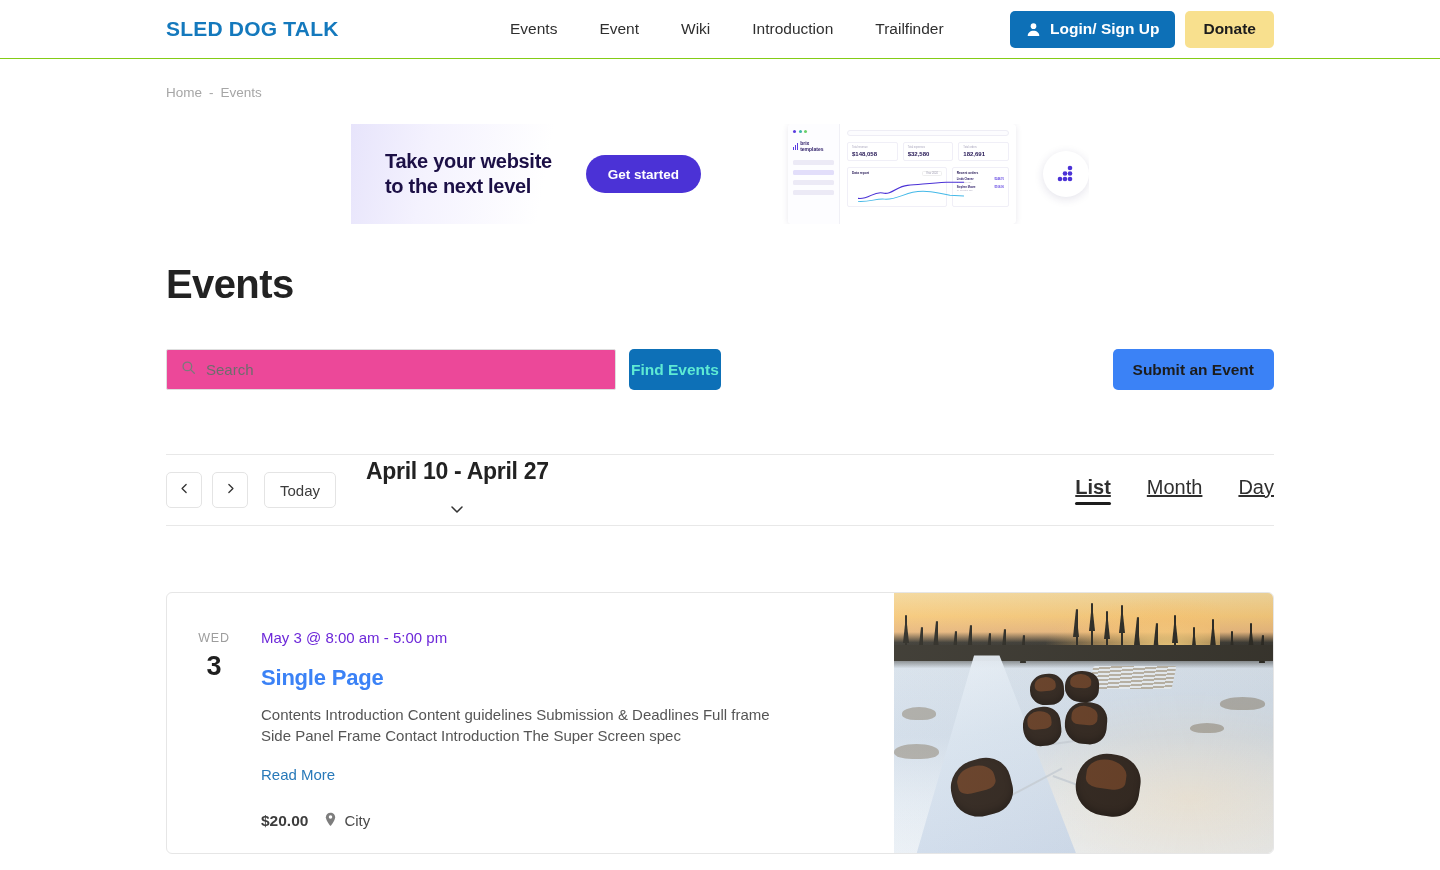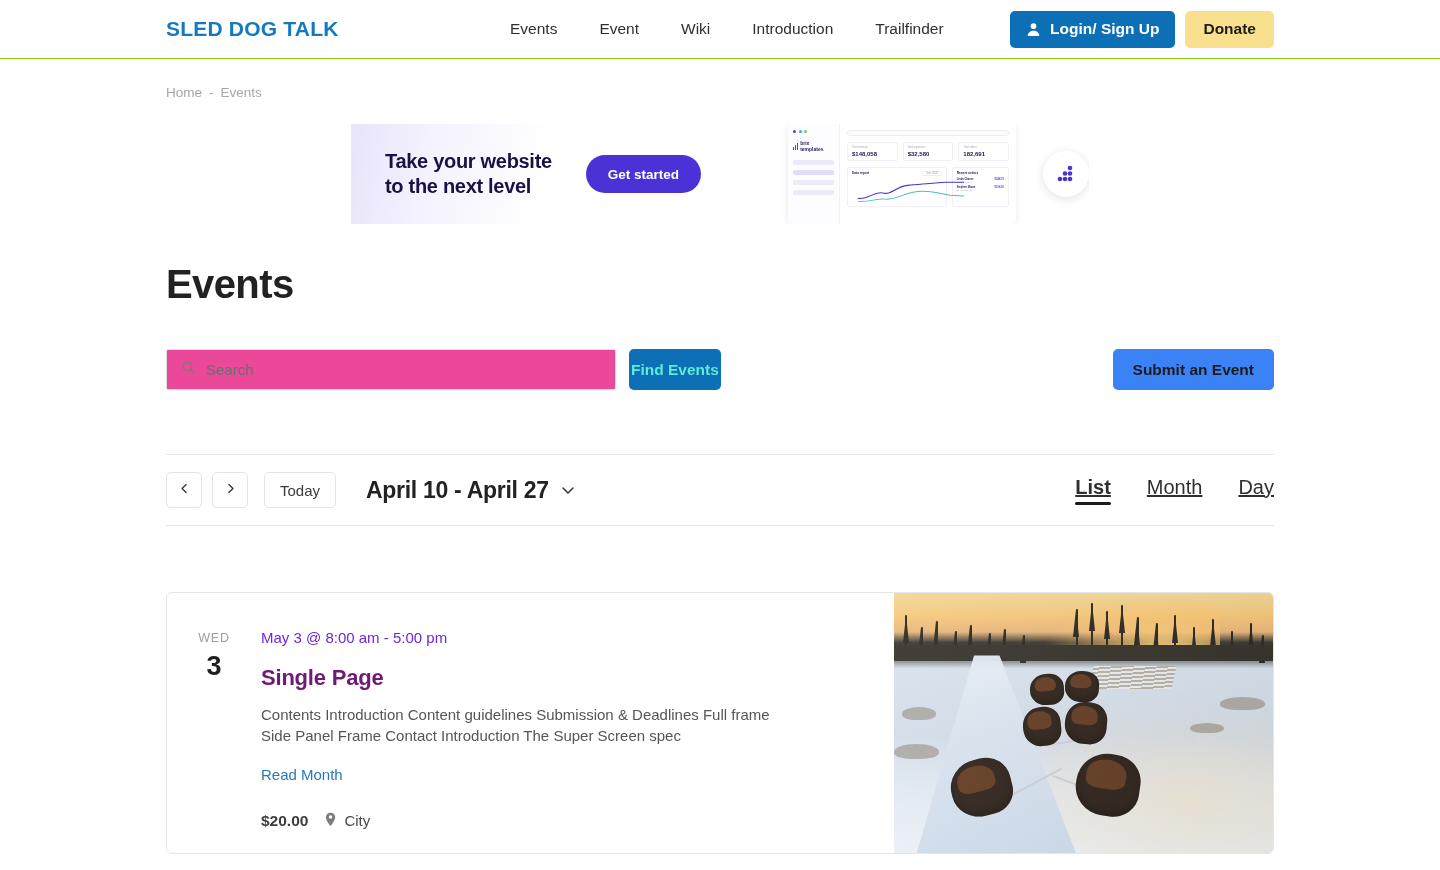--- a/index.html
+++ b/index.html
@@ -272,20 +272,21 @@
     background: #fff; padding: 0 15px; font-size: 15px;
     font-family: inherit; color: #3c3c3c; cursor: pointer;
     margin-left: 6px;
   }
   .date-range {
     margin-left: 20px;
     display: flex; align-items: center; gap: 11px;
     font-size: 23px; font-weight: bold; color: #222;
     cursor: pointer; letter-spacing: -.3px;
     white-space: nowrap;
+    flex-direction: column;
   }
   .views {
     margin-left: auto;
     display: flex; gap: 36px; align-items: center;
   }
   .view-tab {
     font-size: 20px; color: #2f2f2f; cursor: pointer;
     padding-bottom: 6px; position: relative; text-decoration: underline;
   }
   .view-tab.active { font-weight: bold; }
@@ -312,21 +313,21 @@
   }
   .ev-dow { font-size: 12.5px; color: #9d9d9d; letter-spacing: .8px; }
   .ev-day { font-size: 27px; font-weight: bold; color: #1f1f1f; margin-top: 6px; }
   .ev-body {
     flex: 1;
     padding: 36px 0 0 0;
     min-width: 0;
   }
   .ev-time { font-size: 15px; color: #6d28d9; }
   .ev-title {
-    font-size: 22px; font-weight: bold; color: #701a75;
+    font-size: 22px; font-weight: bold; color: #3b82f6;
     margin-top: 19px; letter-spacing: -.2px;
   }
   .ev-desc {
     font-size: 15px; color: #555; line-height: 1.42;
     margin-top: 13px; max-width: 540px;
   }
   .ev-more {
     display: inline-block;
     font-size: 15px; color: #2879b9;
     margin-top: 19px; text-decoration: none; cursor: pointer;
@@ -597,21 +598,21 @@
   <article class="event-card">
     <div class="ev-date">
       <div class="ev-dow">WED</div>
       <div class="ev-day">3</div>
     </div>
 
     <div class="ev-body">
       <div class="ev-time">May 3 @ 8:00 am - 5:00 pm</div>
       <h2 class="ev-title">Single Page</h2>
       <p class="ev-desc">Contents Introduction Content guidelines Submission &amp; Deadlines Full frame Side Panel Frame Contact Introduction The Super Screen spec</p>
-      <a class="ev-more" href="#">Read Month</a>
+      <a class="ev-more" href="#">Read More</a>
       <div class="ev-meta">
         <span class="ev-price">$20.00</span>
         <span class="ev-place">
           <span>
             <svg width="13" height="15" viewBox="0 0 14 16" fill="#7d7d7d" aria-hidden="true">
               <path d="M7 0.6C4.2 0.6 2 2.8 2 5.5c0 3.5 5 9.5 5 9.5s5-6 5-9.5C12 2.8 9.8.6 7 .6z"></path>
               <circle cx="7" cy="5.4" r="1.9" fill="#ffffff"></circle>
             </svg>
           </span>
           <span>City</span>

